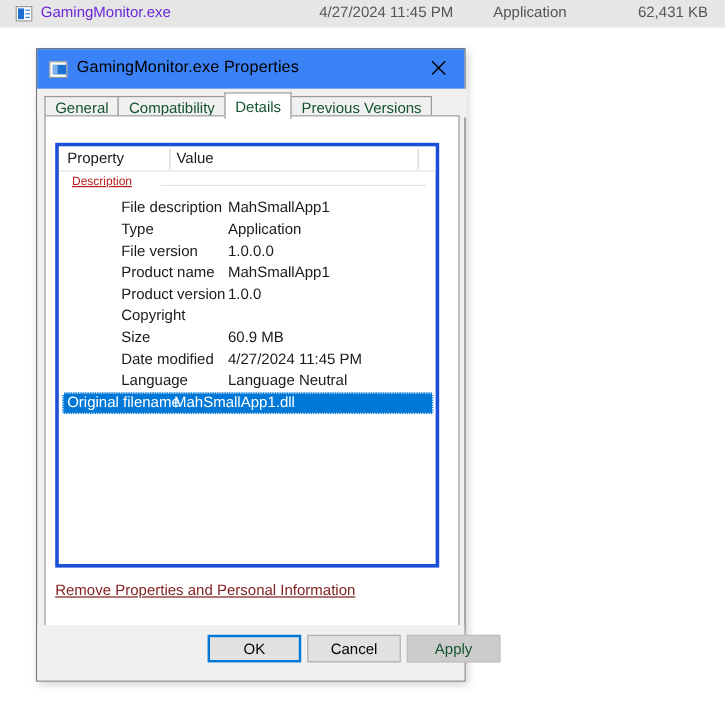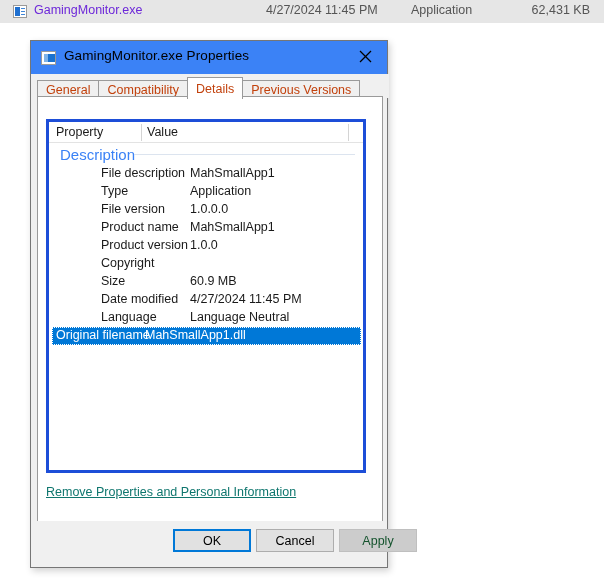--- a/index.html
+++ b/index.html
@@ -119,21 +119,21 @@
   }
   .tabs {
     position: absolute;
     left: 6px; top: 4px;
     display: flex;
     align-items: flex-end;
     height: 21px;
   }
   .tab {
     font-size: 12.5px;
-    color: #c2410c;
+    color: #14532d;
     background: #f0f0f0;
     border: 1px solid #9a9a9a;
     border-bottom: none;
     padding: 2px 8px 2px 8px;
     height: 19px;
     line-height: 15px;
     margin-right: -1px;
     position: relative;
     cursor: default;
     white-space: nowrap;
@@ -189,22 +189,23 @@
   .hdr-div.d1 { left: 92px; }
   .hdr-div.d2 { left: 299px; }
 
   .group-row {
     position: relative;
     height: 22px;
   }
   .group-label {
     position: absolute;
     left: 11px; top: 3px;
-    font-size: 15px;
-    color: #3b82f6;
+    font-size: 10px;
+    color: #b91c1c;
+    text-decoration: underline;
   }
   .group-line {
     position: absolute;
     left: 85px; top: 11px;
     right: 8px;
     height: 1px;
     background: #dce4ef;
   }
 
   .prop-row {
@@ -236,21 +237,21 @@
   .prop-row.selected .pname,
   .prop-row.selected .pval { color: #ffffff; }
   .prop-row.selected .pname { left: 4px; }
   .prop-row.selected .pval  { left: 93px; }
 
   
   .remove-link {
     position: absolute;
     left: 8px; top: 388px;
     font-size: 12.5px;
-    color: #0f766e;
+    color: #7f1d1d;
     text-decoration: underline;
     cursor: pointer;
     white-space: nowrap;
   }
 
   
   .buttonbar {
     position: absolute;
     left: 0; bottom: 0;
     width: 356px; height: 46px;

